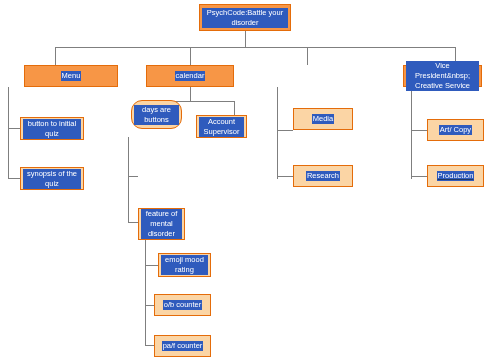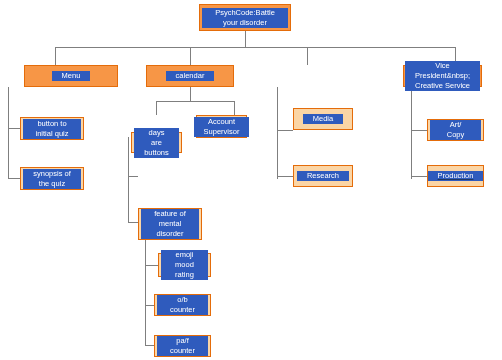--- a/index.html
+++ b/index.html
@@ -42,21 +42,21 @@
   .node.root{
     background:#f79646;
     border-color:#e46c0a;
   }
   .node .txt{
     display:inline;
     background:#2f5bbd;
     color:#ffffff;
     box-decoration-break:clone;
     -webkit-box-decoration-break:clone;
-    padding:0 10px;
+    padding:0 1px;
     font-size:7.5px;
     line-height:10px;
   }
 </style>
 </head>
 <body>
 
 <div id="chart">
 
   <div class="line v" style="left:245px;top:31px;height:16px;"></div>
@@ -112,30 +112,30 @@
   </div>
 
   <div class="node" style="left:20px;top:117px;width:64px;height:23px;">
     <span class="txt">button to initial quiz</span>
   </div>
 
   <div class="node" style="left:20px;top:167px;width:64px;height:23px;">
     <span class="txt">synopsis of the quiz</span>
   </div>
 
-  <div class="node" style="left:131px;top:132px;width:51px;height:21px;">
+  <div class="node" style="left:131px;top:100px;width:51px;height:29px;border-radius:11px;">
     <span class="txt">days are buttons</span>
   </div>
 
   <div class="node" style="left:196px;top:115px;width:51px;height:23px;">
     <span class="txt">Account Supervisor</span>
   </div>
 
 
-  <div class="node" style="left:138px;top:208px;width:64px;height:32px;">
+  <div class="node" style="left:138px;top:208px;width:47px;height:32px;">
     <span class="txt">feature of mental disorder</span>
   </div>
 
   <div class="node" style="left:158px;top:253px;width:53px;height:24px;justify-content:flex-end;">
     <span class="txt">emoji mood rating</span>
   </div>
 
   <div class="node" style="left:154px;top:294px;width:57px;height:22px;">
     <span class="txt">o/b counter</span>
   </div>

